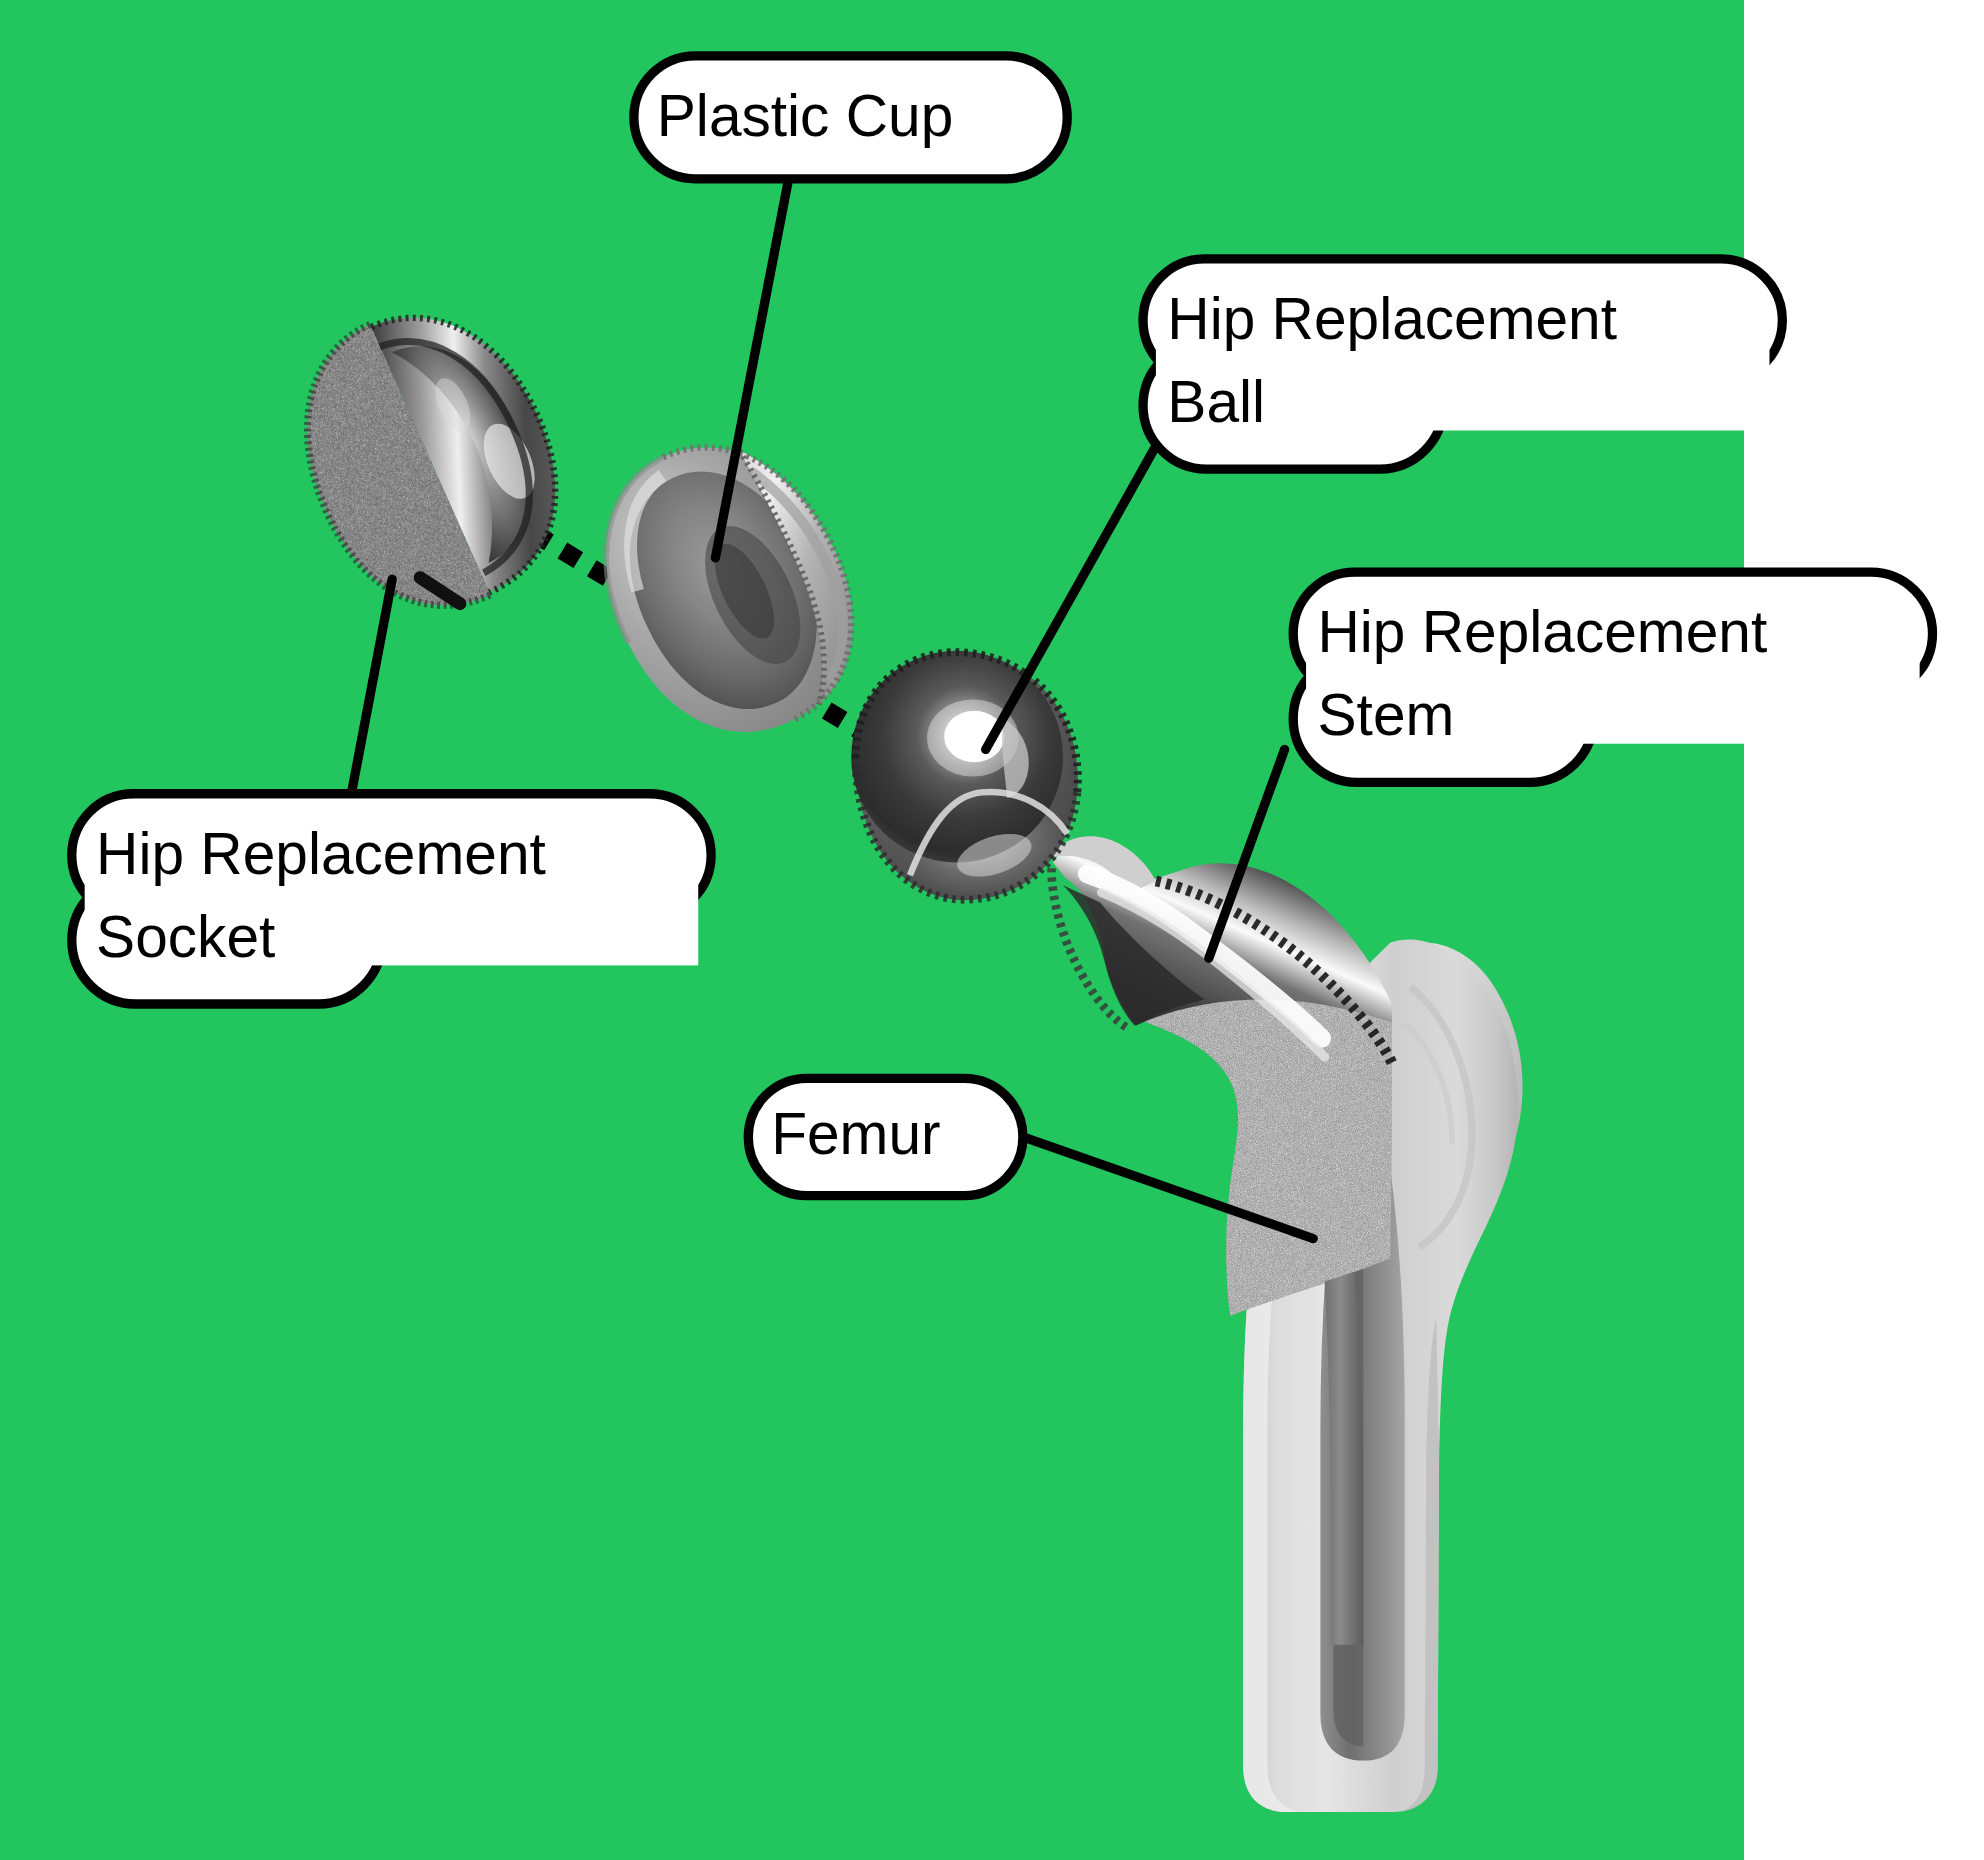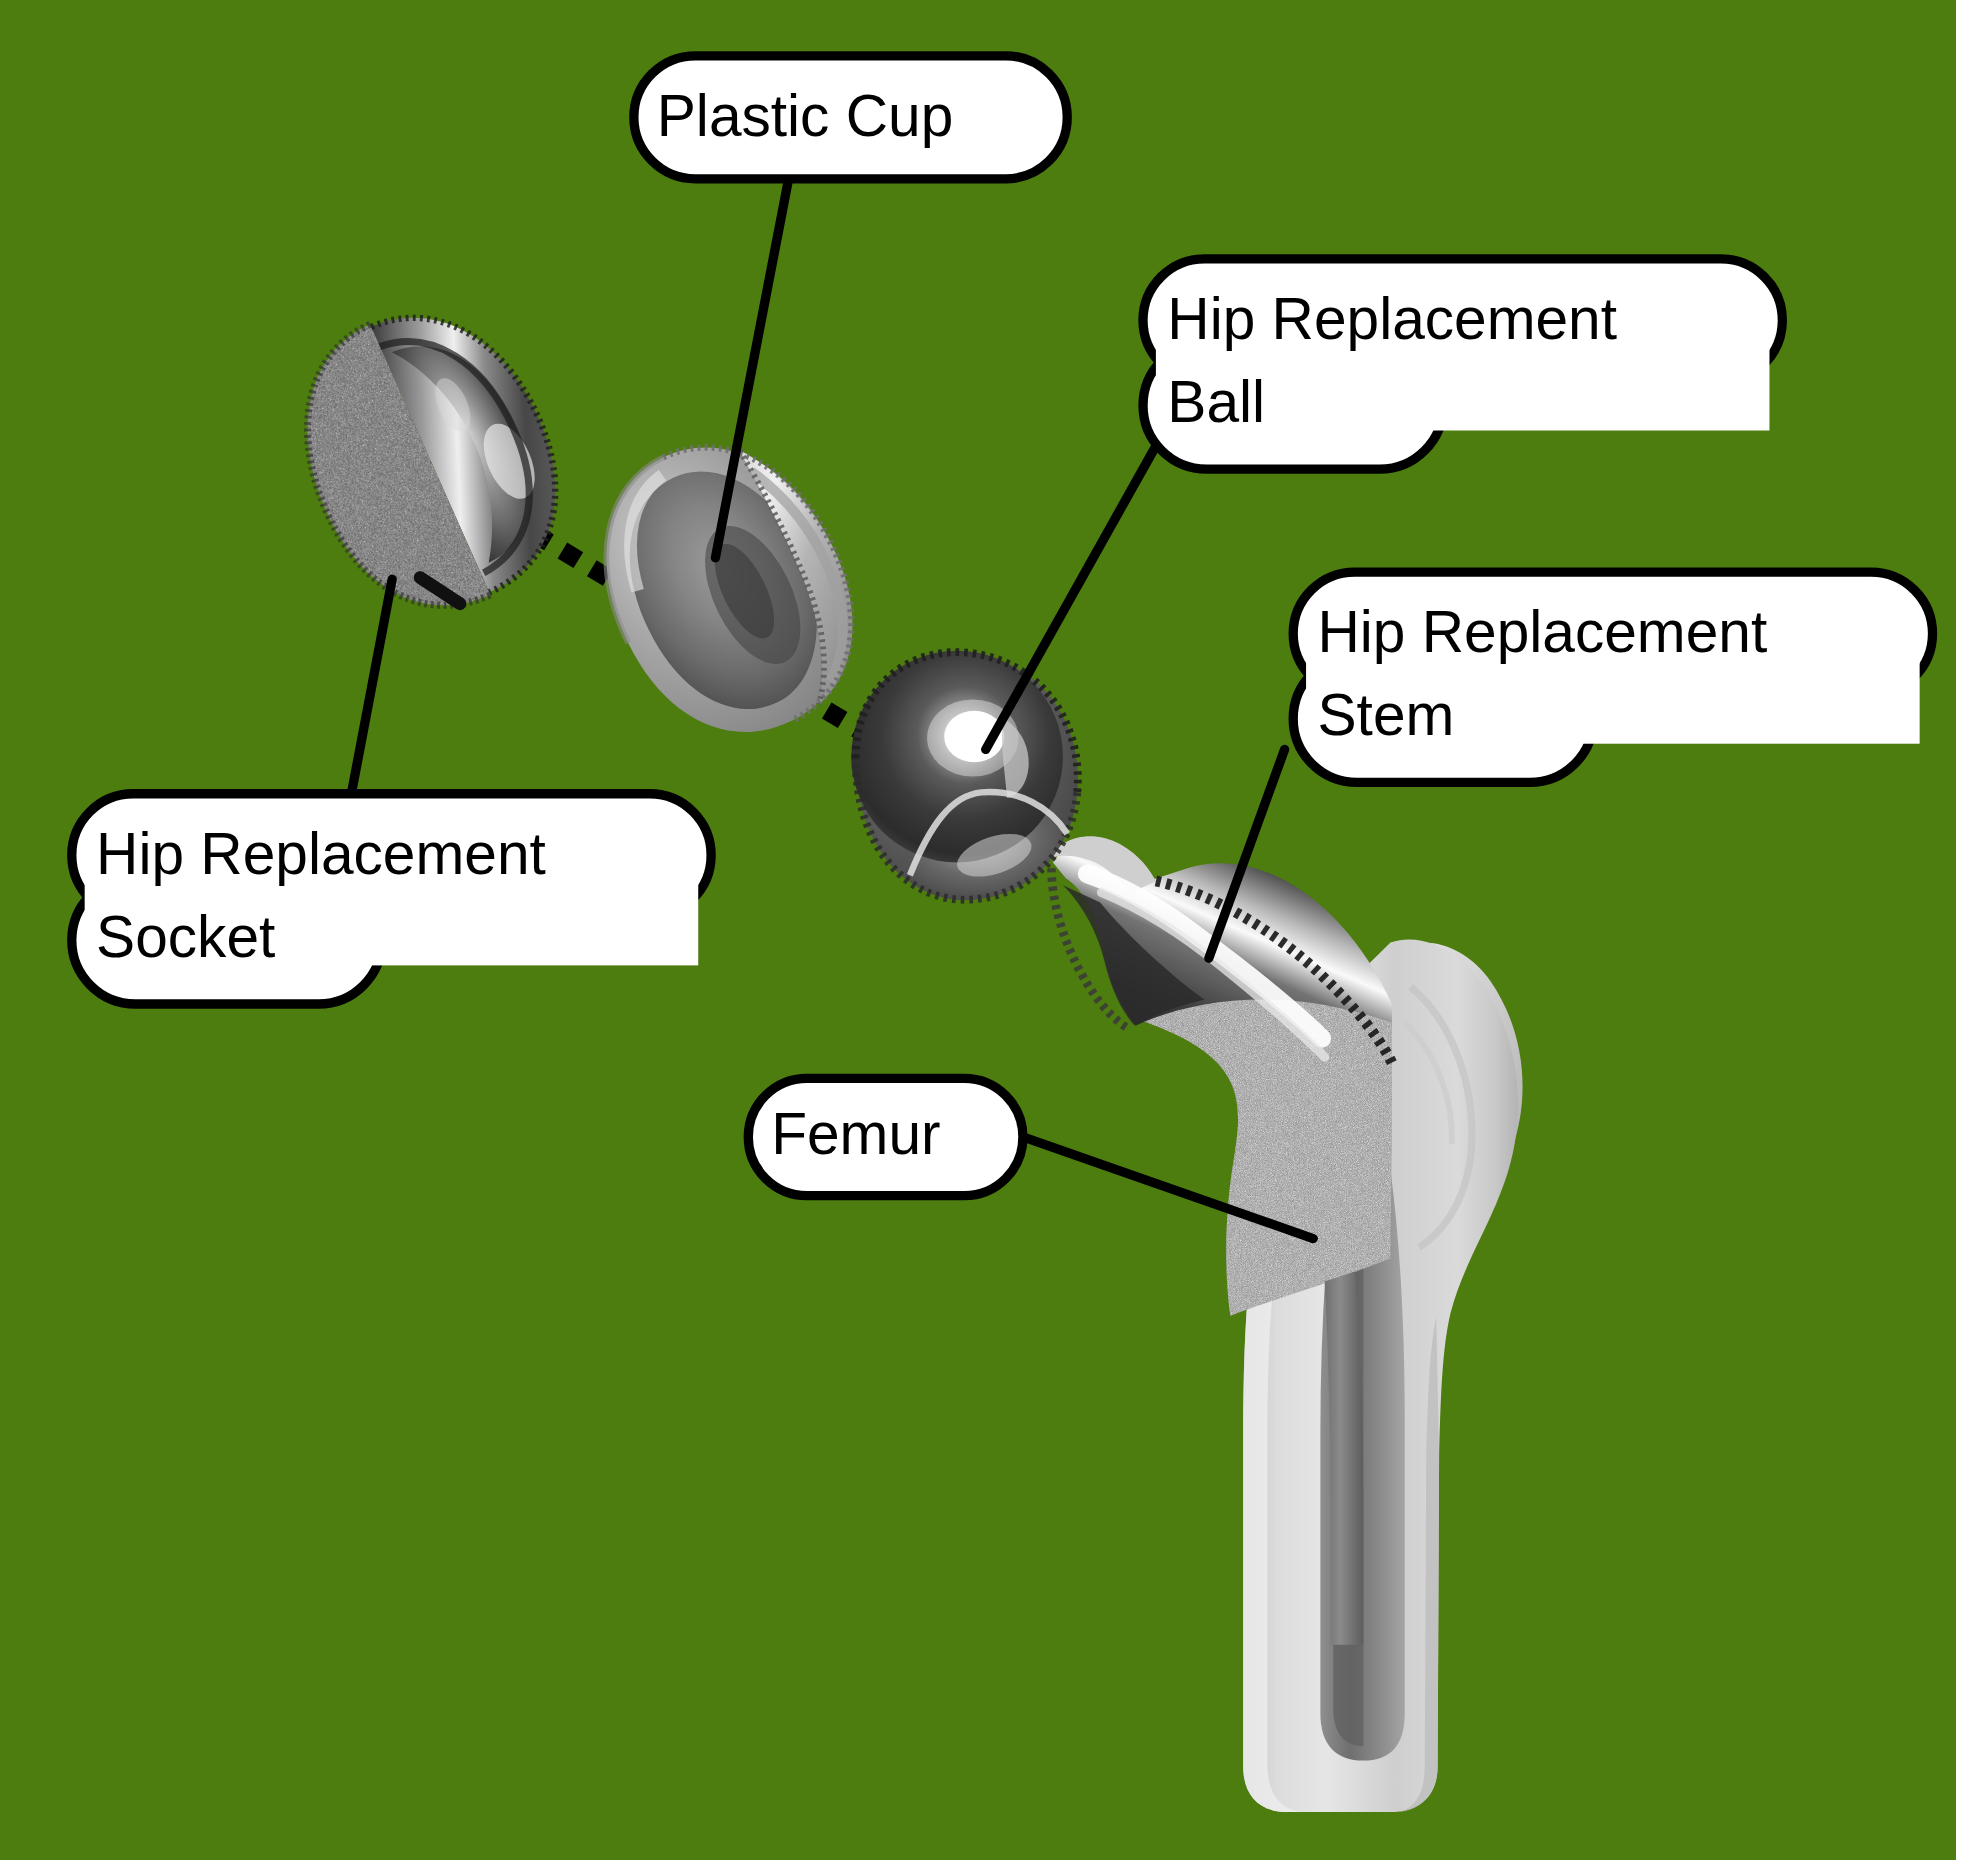--- a/index.html
+++ b/index.html
@@ -2,21 +2,21 @@
 <html style="font-size:11.4px"><head>
 <meta charset="utf-8">
 <style>
   html,body{margin:0;padding:0;background:#ffffff;}
   body{
     width:1985px;height:1860px;
     font-family:"Liberation Sans", sans-serif;
     -webkit-font-smoothing:antialiased;
     overflow:hidden;position:relative;
   }
-  #stage{position:absolute;left:0;top:0;width:1956px;height:1860px;background:#4d7c0f;}
+  #stage{position:absolute;left:0;top:0;width:1744px;height:1860px;background:#22c55e;}
   svg.layer{position:absolute;left:0;top:0;width:1985px;height:1860px;display:block;}
   .lbl-text{
     font-family:"Liberation Sans", sans-serif;
     font-size:82px;
     fill:#000;
     dominant-baseline:middle;
     white-space:pre;
   }
 </style>
 </head>

